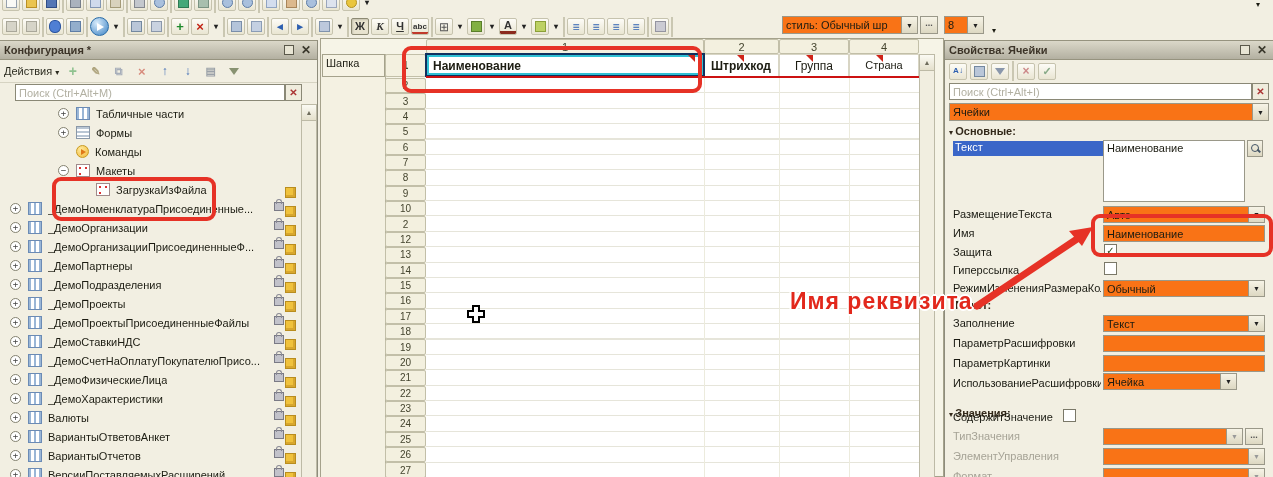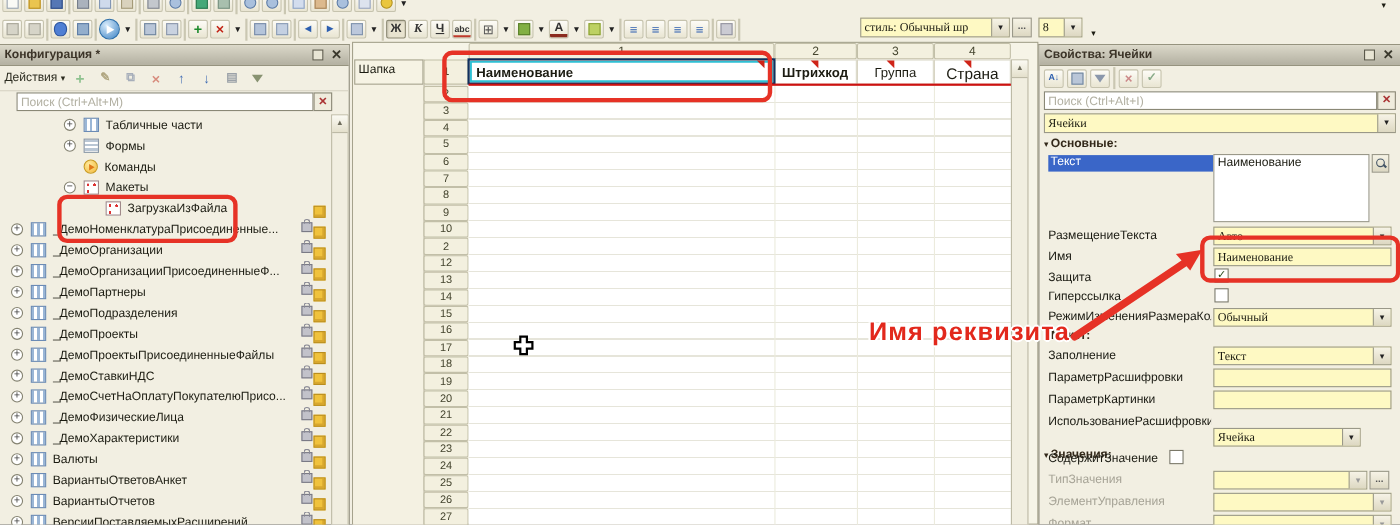--- a/index.html
+++ b/index.html
@@ -110,21 +110,21 @@
       display:flex;align-items:center;justify-content:center;font-size:7px;color:#6e6c5c;}
   
   .colhdr,.rnum{background:#f3f0df;border:1px solid #c2bfa8;box-sizing:border-box;color:#44442e;
       display:flex;align-items:center;justify-content:center;border-radius:2px;}
   .rnum{height:15.385px;font-size:10px;}
   
   .plabel{position:absolute;left:8px;width:148px;white-space:nowrap;overflow:hidden;color:#1a1a12;}
   .plabel.dis{color:#a6a396;}
   .psec{position:absolute;left:4px;font-weight:bold;color:#33291a;text-align:right;}
   .psec::before{content:"▾ ";font-size:8px;}
-  .combo,.pinput{position:absolute;height:17px;background:#fef9c3;border:1px solid #9a9889;box-sizing:border-box;font-family:Liberation Serif, serif;}
+  .combo,.pinput{position:absolute;height:17px;background:#f97316;border:1px solid #9a9889;box-sizing:border-box;}
   .combo .val{position:absolute;left:3px;top:2px;white-space:nowrap;}
   .cbtn{position:absolute;right:0;top:0;bottom:0;width:15px;background:linear-gradient(#f6f3e6,#ddd8c2);
       border-left:1px solid #9a9889;display:flex;align-items:center;justify-content:center;font-size:7px;color:#222;}
   .cbtn.dim{color:#999;}
   .checkbox{position:absolute;width:13px;height:13px;background:#fff;border:1px solid #7a7868;box-sizing:border-box;
       font:bold 10px/11px "DejaVu Sans",sans-serif;text-align:center;color:#2a4a1a;}
   .dots3{position:absolute;width:18px;height:17px;background:linear-gradient(#f6f3e6,#ddd8c2);border:1px solid #9a9889;
       box-sizing:border-box;text-align:center;font:bold 9px/12px "Liberation Sans",sans-serif;color:#555;}
   .magbtn{position:absolute;width:16px;height:17px;background:linear-gradient(#f6f3e6,#ddd8c2);border:1px solid #9a9889;box-sizing:border-box;}
   .magbtn::before{content:"";position:absolute;left:3px;top:3px;width:6px;height:6px;border:1.5px solid #456;border-radius:50%;}
@@ -465,21 +465,21 @@
     <div style="position:absolute;left:458px;top:39px;width:1px;height:400px;background:#ecebdd;"></div>
     <div style="position:absolute;left:528px;top:39px;width:1px;height:400px;background:#ecebdd;"></div>
 
     <div style="position:absolute;left:105px;top:15px;width:278px;height:23px;background:#fff;border:1px solid #d8d5c4;box-sizing:border-box;
                 font-weight:bold;font-size:12px;padding:4px 0 0 6px;">Наименование</div>
     <div style="position:absolute;left:383px;top:15px;width:75px;height:23px;background:#fff;border:1px solid #d8d5c4;box-sizing:border-box;
                 font-weight:bold;font-size:12px;padding:4px 0 0 6px;">Штрихкод</div>
     <div style="position:absolute;left:458px;top:15px;width:70px;height:23px;background:#fff;border:1px solid #d8d5c4;box-sizing:border-box;
                 font-size:12px;padding-top:4px;text-align:center;">Группа</div>
     <div style="position:absolute;left:528px;top:15px;width:70px;height:23px;background:#fff;border:1px solid #d8d5c4;box-sizing:border-box;
-                font-size:14px;padding-top:4px;text-align:center;">Страна</div>
+                font-size:11px;padding-top:4px;text-align:center;">Страна</div>
 
     <div style="position:absolute;left:104px;top:14px;width:280px;height:24px;box-sizing:border-box;
                 border:2px solid #10305e;box-shadow:inset 0 0 0 2px #2fc0d4;z-index:10;"></div>
 
     <div style="position:absolute;left:105px;top:37px;width:493px;height:2px;background:#cc1111;z-index:12;"></div>
 
     <div class="sbar" style="left:598px;top:15px;width:16px;height:424px;">
       <div class="sarrow">▲</div>
     </div>
   </div>
@@ -548,21 +548,21 @@
       <span class="cbtn">▼</span>
     </div>
 
     <div class="plabel" style="top:296px;">ПараметрРасшифровки</div>
     <div class="pinput" style="left:158px;top:294px;width:162px;padding:2px 3px;"></div>
 
     <div class="plabel" style="top:316px;">ПараметрКартинки</div>
     <div class="pinput" style="left:158px;top:314px;width:162px;padding:2px 3px;"></div>
 
     <div class="plabel" style="top:336px;">ИспользованиеРасшифровки</div>
-    <div class="combo" style="left:158px;top:348px;width:134px;">
+    <div class="combo" style="left:158px;top:332px;width:134px;">
       <span class="val">Ячейка</span>
       <span class="cbtn">▼</span>
     </div>
 
     <div class="psec" style="top:354px;margin-top:12px;">Значения:</div>
 
     <div class="plabel" style="top:370px;">СодержитЗначение</div>
     <span class="checkbox" style="left:118px;top:368px;"></span>
 
     <div class="plabel dis" style="top:389px;">ТипЗначения</div>

